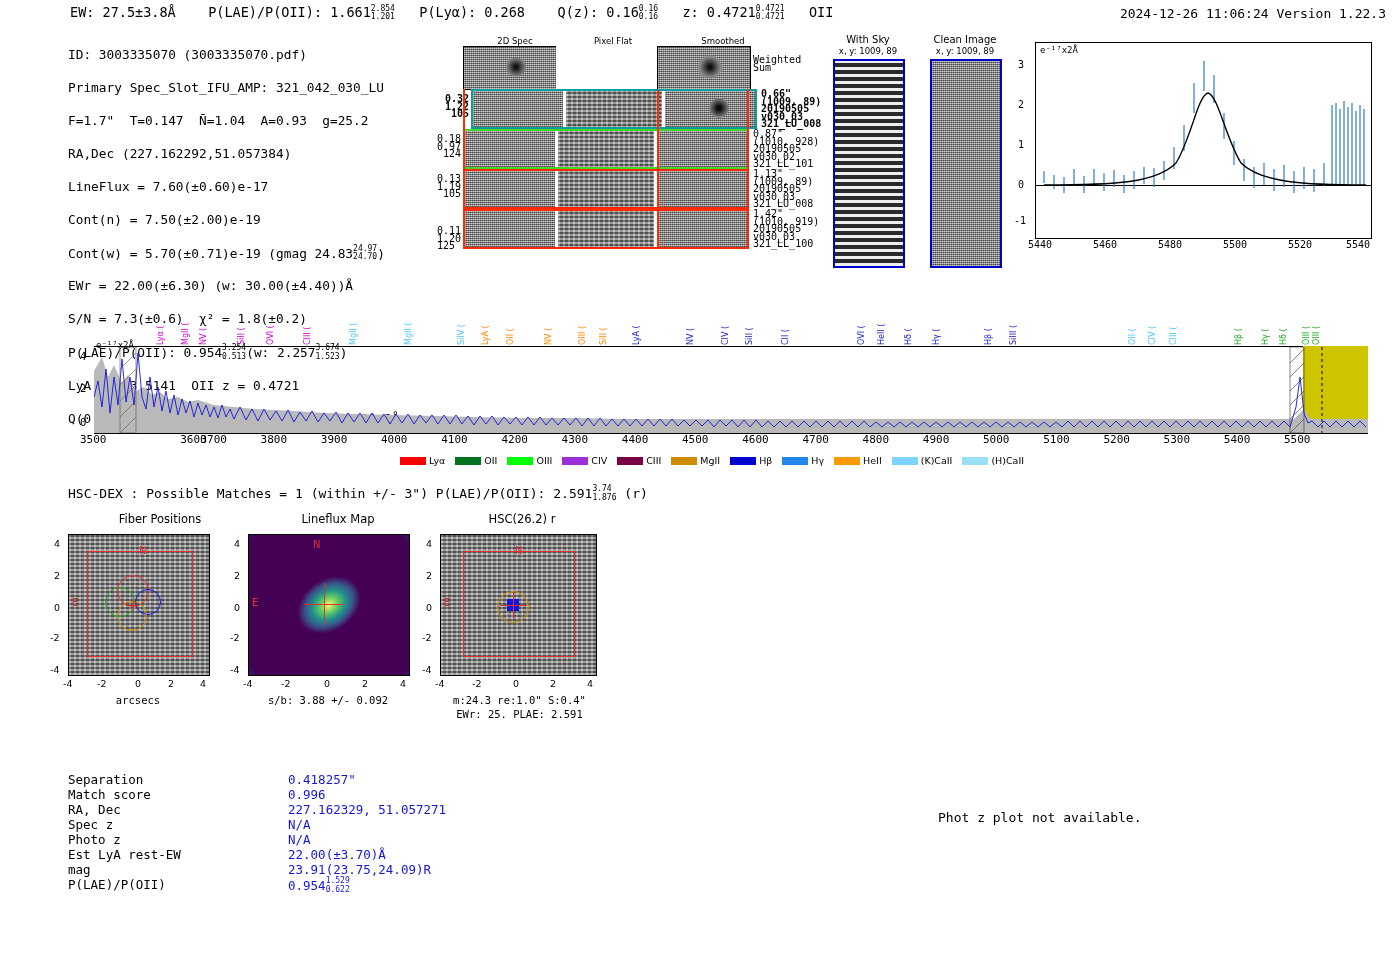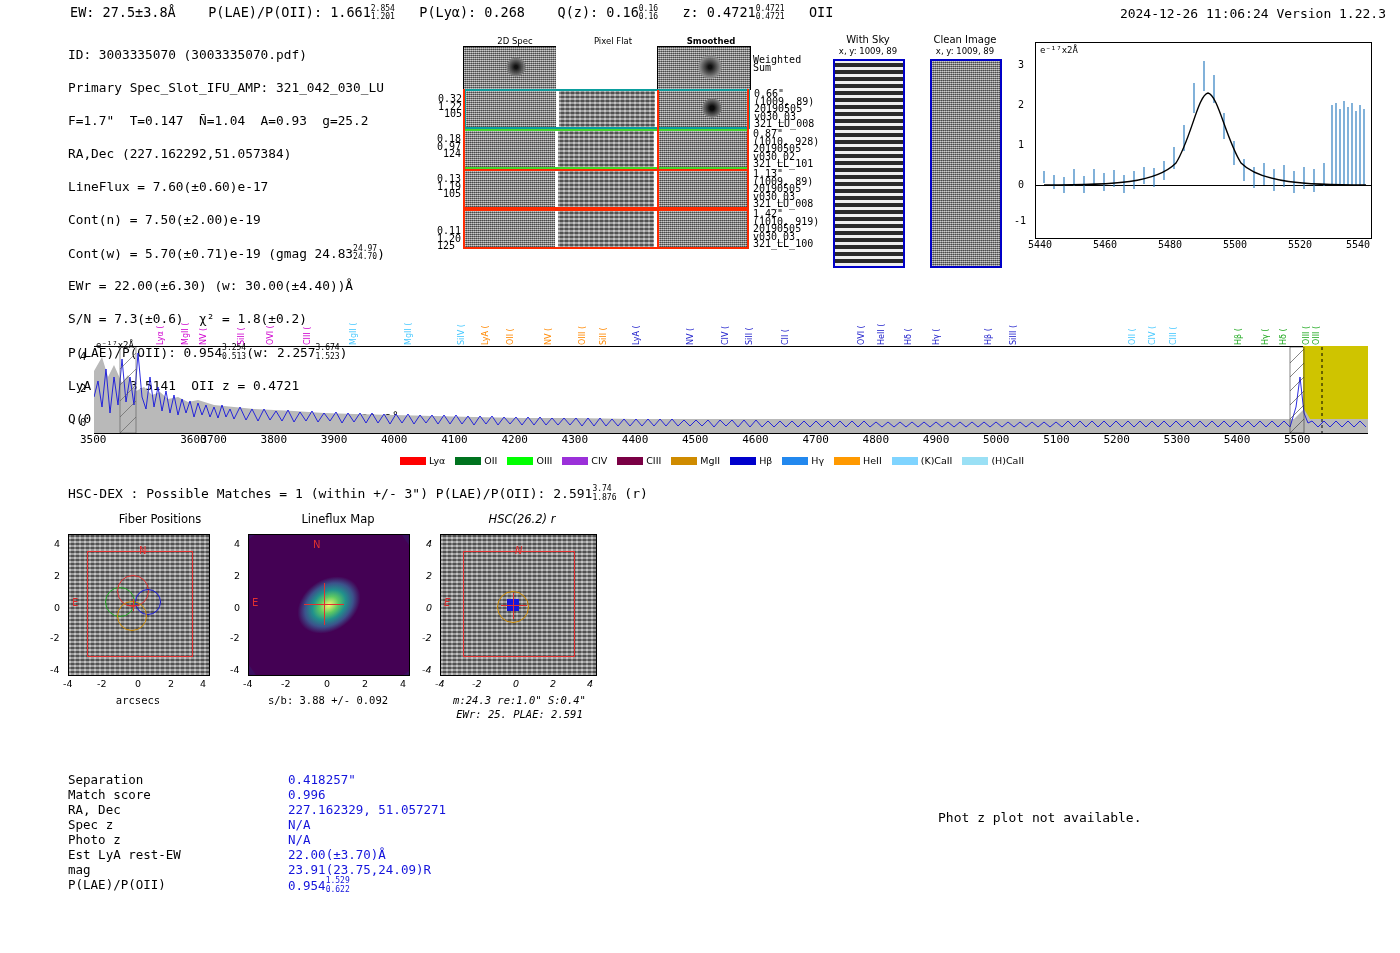--- a/index.html
+++ b/index.html
@@ -96,38 +96,38 @@
 <div>EWr = 22.00(±6.30) (w: 30.00(±4.40))Å</div>
 <div>S/N = 7.3(±0.6)  χ² = 1.8(±0.2)</div>
 <div><span>P(LAE)/P(OII): 0.954</span><span class="frac"><span>3.254</span><br><span>0.513</span></span><span>(w: 2.257</span><span class="frac"><span>3.674</span><br><span>1.523</span></span><span>)</span></div>
 <div>LyA z = 3.5141  OII z = 0.4721</div>
 <div>Q(0.00) OII (3728) z = 0.4721  EW r = 90.8Å</div>
 </div>
 
 <div class="abs" style="left:463px;top:36px;width:290px;">
   <span class="abs panlabel" style="left:22px;top:0;width:60px;">2D Spec</span>
   <span class="abs panlabel" style="left:120px;top:0;width:60px;">Pixel Flat</span>
-  <span class="abs panlabel" style="left:218px;top:0;width:60px;font-weight:bold;">Smoothed</span>
+  <span class="abs panlabel" style="left:230px;top:0;width:60px;">Smoothed</span>
 </div>
 
 <div class="abs" style="left:463px;top:46px;">
   <div class="abs noisefine" style="left:0;top:0;width:92px;height:42px;border:1px solid #000;">
     <div class="abs" style="left:42px;top:10px;width:20px;height:20px;border-radius:50%;background:radial-gradient(circle,#111 10%,#777 60%,rgba(140,140,140,0) 75%);"></div>
   </div>
   <div class="abs" style="left:93px;top:0;width:100px;height:42px;background:#fff;border:1px solid #fff;"></div>
   <div class="abs noisefine" style="left:194px;top:0;width:92px;height:42px;border:1px solid #000;">
     <div class="abs" style="left:40px;top:8px;width:24px;height:24px;border-radius:50%;background:radial-gradient(circle,#111 10%,#888 60%,rgba(140,140,140,0) 78%);"></div>
   </div>
   <div class="abs tinytxt" style="left:290px;top:10px;">Weighted
 Sum</div>
 </div>
 
 <div class="abs" style="left:463px;top:90px;width:320px;height:160px;">
 
-  <div class="abs" style="left:1px;top:0;width:332px;height:38px;">
+  <div class="abs" style="left:8px;top:0;width:332px;height:38px;font-weight:bold;">
     <div class="abs noisefine" style="left:0;top:0;width:92px;height:38px;"></div>
     <div class="abs noisecoarse" style="left:95px;top:0;width:96px;height:38px;"></div>
     <div class="abs noisefine" style="left:194px;top:0;width:92px;height:38px;">
       <div class="abs" style="left:44px;top:8px;width:20px;height:20px;border-radius:50%;background:radial-gradient(circle,#0b0b0b 15%,#7b7b7b 65%,rgba(130,130,130,0) 80%);"></div>
     </div>
     <div class="abs" style="left:0;top:-1px;width:286px;height:40px;border:2px solid #0a9e9e;box-sizing:border-box;"></div>
     <div class="abs tinytxt" style="left:-26px;top:5px;text-align:right;width:24px;">0.32
 1.22
 105</div>
     <div class="abs tinytxt" style="left:290px;top:0;">0.66"
@@ -425,21 +425,21 @@
   <div class="axlab" style="left:-10px;top:120px;">-2</div>
   <div class="axlab" style="left:-10px;top:152px;">-4</div>
   <div class="axlab" style="left:3px;top:166px;">-4</div>
   <div class="axlab" style="left:41px;top:166px;">-2</div>
   <div class="axlab" style="left:84px;top:166px;">0</div>
   <div class="axlab" style="left:122px;top:166px;">2</div>
   <div class="axlab" style="left:160px;top:166px;">4</div>
   <div class="capt" style="left:8px;top:182px;width:160px;">s/b: 3.88 +/- 0.092</div>
 </div>
 
-<div class="abs" style="left:432px;top:512px;width:200px;height:200px;font-style:italic;">
+<div class="abs" style="left:432px;top:512px;width:200px;height:200px;">
   <div class="thumbtitle" style="left:5px;top:0;width:170px;">HSC(26.2) r</div>
   <div class="abs noisecoarse" style="left:8px;top:22px;width:155px;height:140px;border:1px solid #000;">
     <div class="abs" style="left:22px;top:16px;width:110px;height:104px;border:1px solid #e03030;"></div>
     <div class="abs" style="left:74px;top:10px;color:#e03030;font-size:10px;font-family:'DejaVu Sans',sans-serif;">N</div>
     <div class="abs" style="left:3px;top:62px;color:#e03030;font-size:10px;font-family:'DejaVu Sans',sans-serif;">E</div>
     <div class="abs" style="left:56px;top:56px;width:30px;height:30px;border:1.5px solid #cf8b00;border-radius:50%;"></div>
     <div class="abs" style="left:66px;top:64px;width:12px;height:12px;background:#1414dc;"></div>
     <div class="abs" style="left:60px;top:70px;width:26px;height:1px;background:#e03030;"></div>
     <div class="abs" style="left:72px;top:58px;width:1px;height:26px;background:#e03030;"></div>
   </div>

